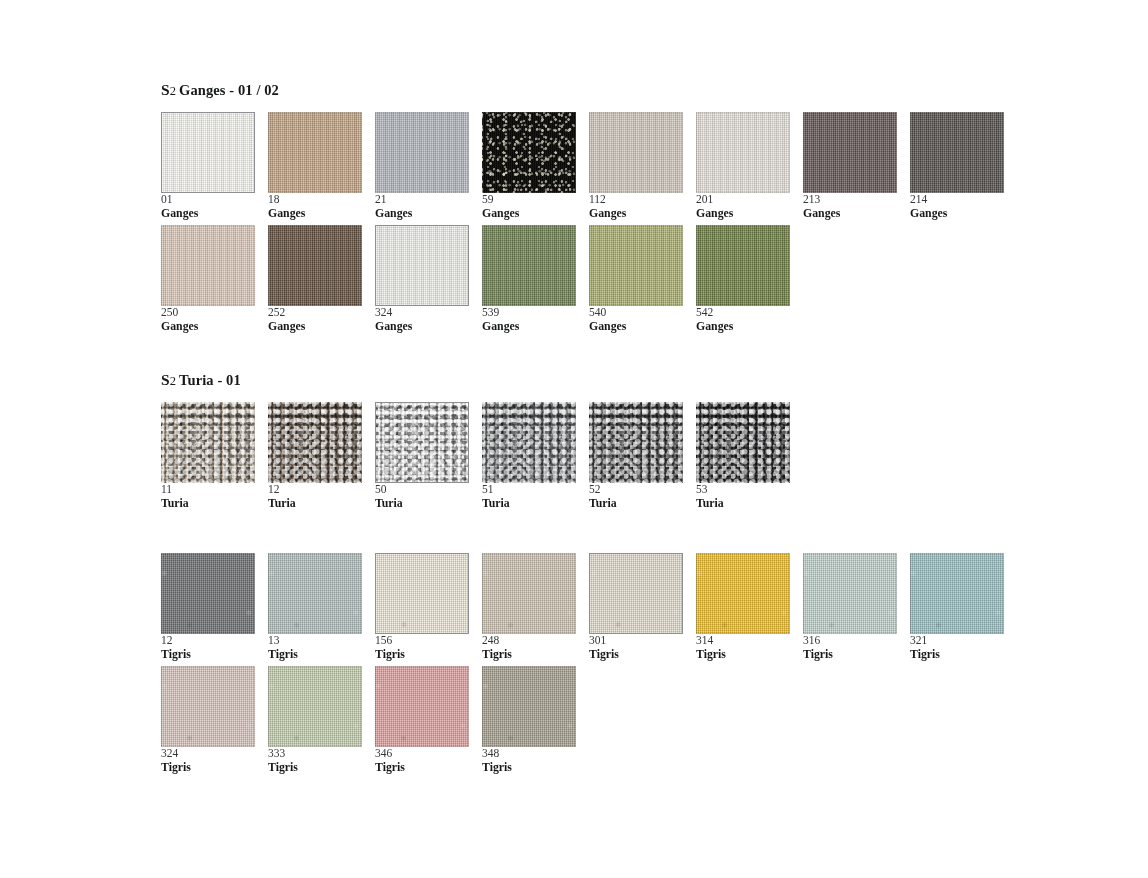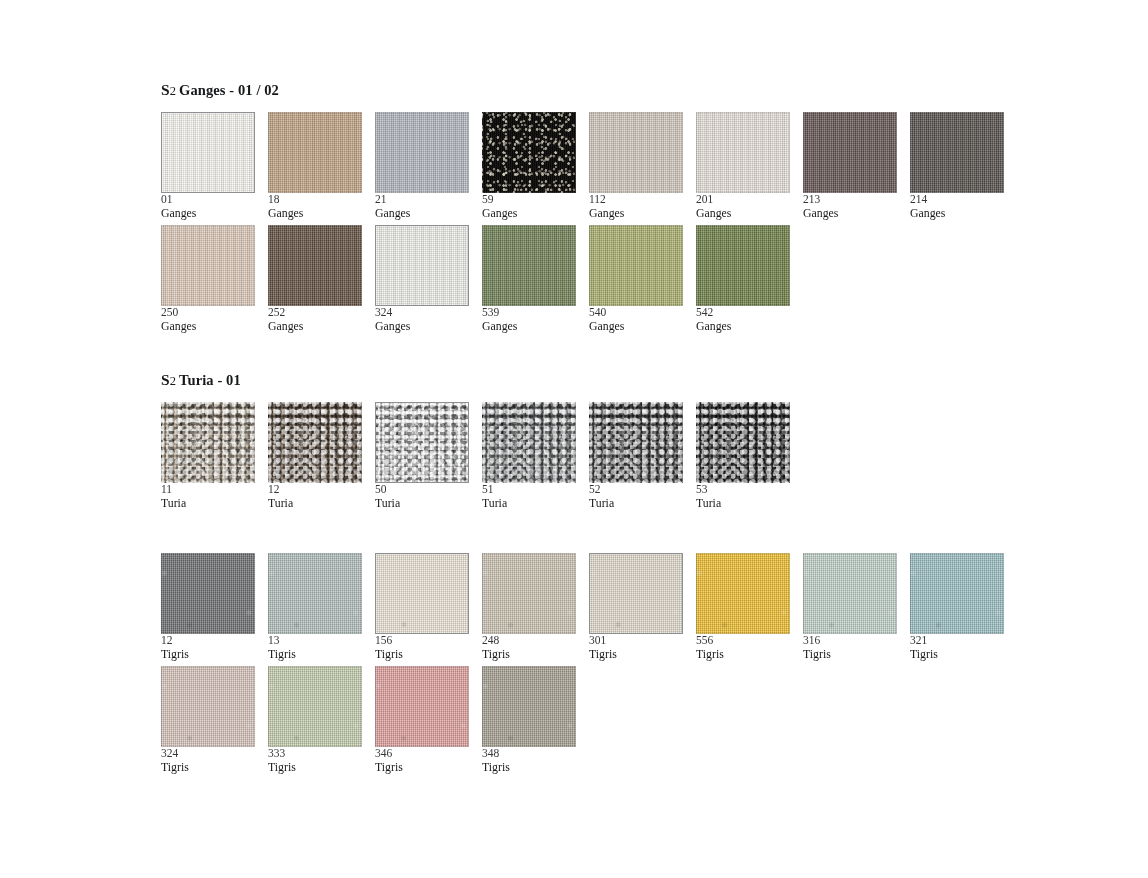--- a/index.html
+++ b/index.html
@@ -177,21 +177,21 @@
   .swatch-code {
     font-family: "Liberation Serif", "DejaVu Serif", serif;
     font-size: 11.5px;
     font-weight: normal;
     color: #333538;
     display: block;
   }
   .swatch-name {
     font-family: "Liberation Serif", "DejaVu Serif", serif;
     font-size: 11.8px;
-    font-weight: normal;
+    font-weight: bold;
     color: #16181a;
     display: block;
     margin-top: 1px;
   }
 </style>
 </head>
 <body>
 
 <div class="page">
   <div id="sections-root">
@@ -437,21 +437,21 @@
               <div class="swatch-label">
                 <span class="swatch-code">301</span>
                 <span class="swatch-name">Tigris</span>
               </div>
             </div>
             <div class="swatch-cell">
               <div class="swatch-chip hairline" title="314 Tigris" style="background-color: rgb(242, 194, 51);">
                 <div class="tex tex-slub"></div>
               </div>
               <div class="swatch-label">
-                <span class="swatch-code">556</span>
+                <span class="swatch-code">314</span>
                 <span class="swatch-name">Tigris</span>
               </div>
             </div>
             <div class="swatch-cell">
               <div class="swatch-chip hairline" title="316 Tigris" style="background-color: rgb(196, 212, 205);">
                 <div class="tex tex-slub"></div>
               </div>
               <div class="swatch-label">
                 <span class="swatch-code">316</span>
                 <span class="swatch-name">Tigris</span>

